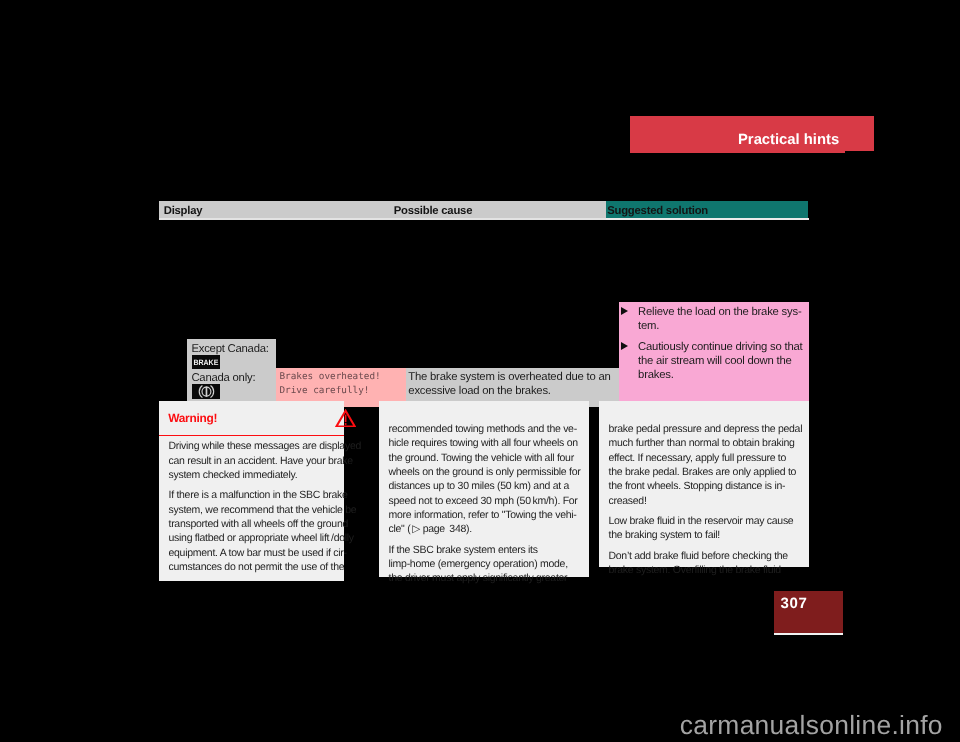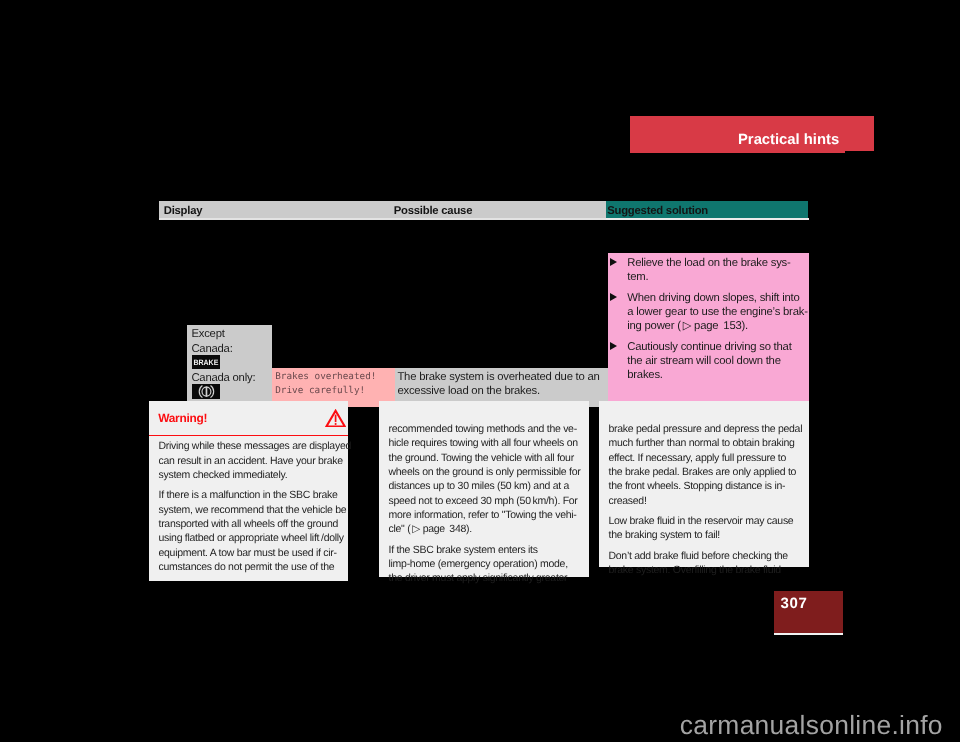--- a/index.html
+++ b/index.html
@@ -47,21 +47,21 @@
   .msg .l{display:block;white-space:nowrap;}
 
   .bullets{list-style:none;margin:0;padding:0;}
   .bullets li{position:relative;padding-left:19.2px;margin-bottom:6.3px;color:#1c1c1c;font-size:11.3px;line-height:14.3px;letter-spacing:-0.22px;}
   .bullets li:last-child{margin-bottom:16px;}
   .bullets li .l{display:block;white-space:nowrap;}
   .bullets li .tri{position:absolute;left:2.2px;top:2.35px;width:0;height:0;border-left:7.6px solid #0f0f0f;border-top:4.1px solid transparent;border-bottom:4.1px solid transparent;}
 
   
   .wbox{position:absolute;top:400.9px;background:#f0f0f0;box-sizing:border-box;}
-  .wbox.w1{left:149px;width:199px;height:180px;}
+  .wbox.w1{left:159px;width:185px;height:180px;}
   .wbox.w2{left:379px;width:209.7px;height:176px;}
   .wbox.w3{left:599px;width:209.7px;height:166.1px;}
   .whead{position:relative;height:35.5px;}
   .whead .wtitle{position:absolute;left:9.2px;top:11.2px;color:#fc0d11;font-weight:bold;font-size:11.9px;line-height:13px;letter-spacing:-0.25px;}
   .whead .wtri{position:absolute;left:176px;top:8.3px;}
   .whead .wrule{position:absolute;left:0;right:0;bottom:0;height:1.9px;background:#fc0d11;}
   .wbody{padding:2.9px 9px 0 9.5px;}
   .wbody p{margin:0 0 6.1px 0;font-size:10.5px;line-height:14.35px;color:#1f1f1f;letter-spacing:-0.28px;}
   .wbody p .l{display:block;white-space:nowrap;}
   .wbox.w2 .wbody,.wbox.w3 .wbody{padding-top:21px;}
@@ -124,26 +124,20 @@
       </div>
       <div class="cell col-sol">
         <ul class="bullets">
           <li>
               <span class="tri"></span>
               <span class="l">Relieve the load on the brake sys-</span>
               <span class="l">tem.</span>
             </li>
           <li>
               <span class="tri"></span>
-              <span class="l">When driving down slopes, shift into</span>
-              <span class="l">a lower gear to use the engine’s brak-</span>
-              <span class="l">ing power ( ▷ page  153).</span>
-            </li>
-          <li>
-              <span class="tri"></span>
               <span class="l">Cautiously continue driving so that</span>
               <span class="l">the air stream will cool down the</span>
               <span class="l">brakes.</span>
             </li>
         </ul>
       </div>
     </div>
   </div>
 
   <div class="wbox w1">

